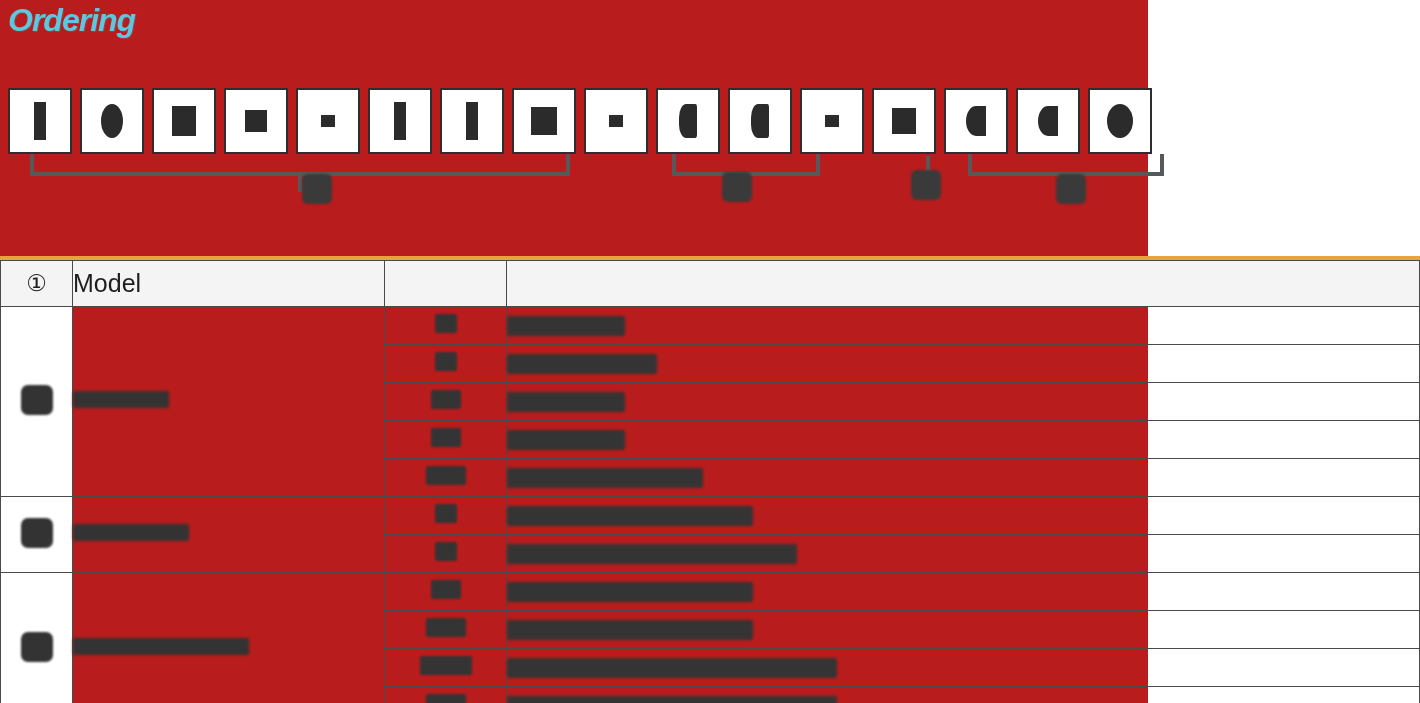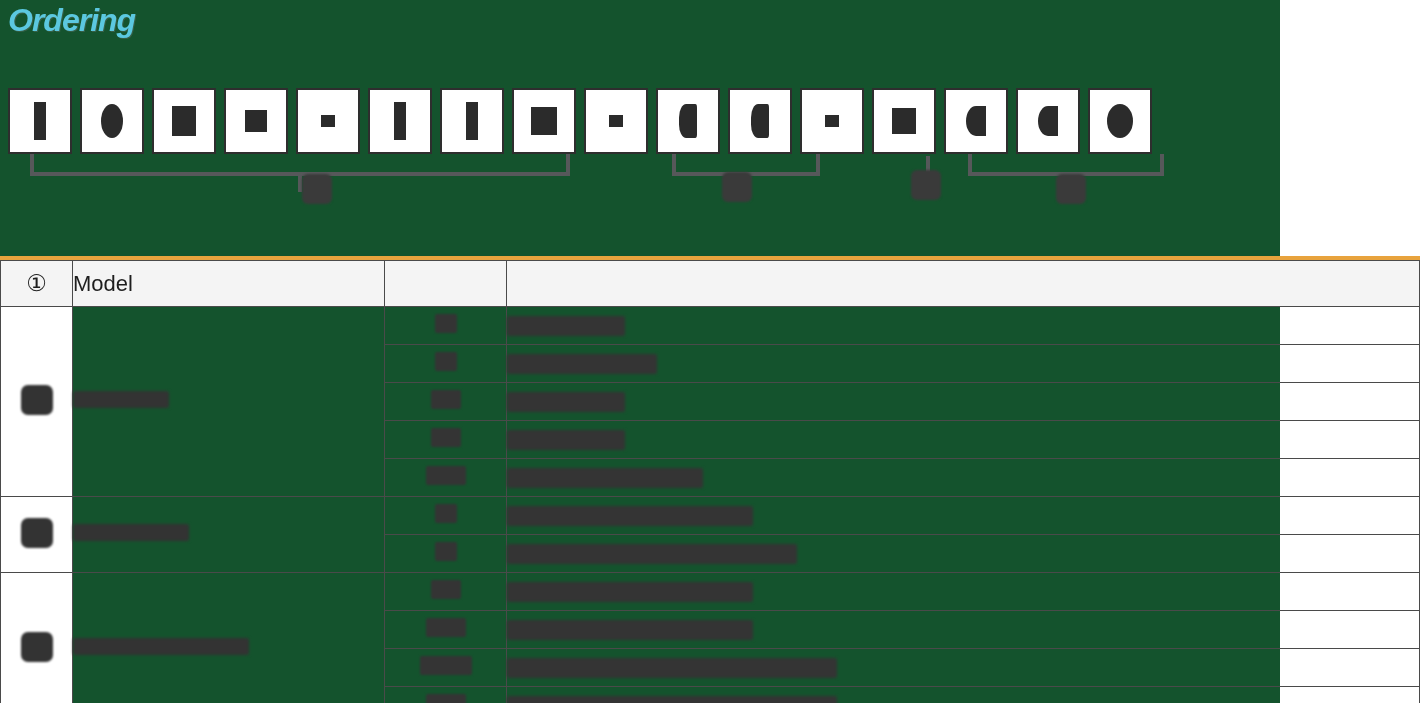--- a/index.html
+++ b/index.html
@@ -5,23 +5,23 @@
   * { box-sizing: border-box; }
   html, body {
     margin: 0; padding: 0;
     width: 1420px; height: 703px;
     background: #ffffff;
     font-family: "Liberation Sans", sans-serif;
     overflow: hidden;
   }
   #page {
     position: relative;
-    width: 1280px;
+    width: 1148px;
     height: 703px;
-    background: #14532d;
+    background: #b91c1c;
   }
 
   
   .title {
     position: absolute;
     left: 8px;
     top: 0px;
     font-size: 32px;
     font-weight: bold;
     font-style: italic;
@@ -108,21 +108,21 @@
   }
   table.spec th, table.spec td {
     border: 1px solid #4a4a4a;
     padding: 0;
     vertical-align: middle;
   }
   thead th {
     background: #f4f4f4;
     height: 46px;
     font-weight: normal;
-    font-size: 22px;
+    font-size: 25px;
     color: #1e1e1e;
     text-align: left;
   }
   .col-no { width: 72px; }
   .col-model { width: 312px; }
   .col-code { width: 122px; }
   .col-desc { width: 912px; }
 
   th.col-no { text-align: center; font-size: 23px; }
   th.col-model { padding-left: 18px; }

